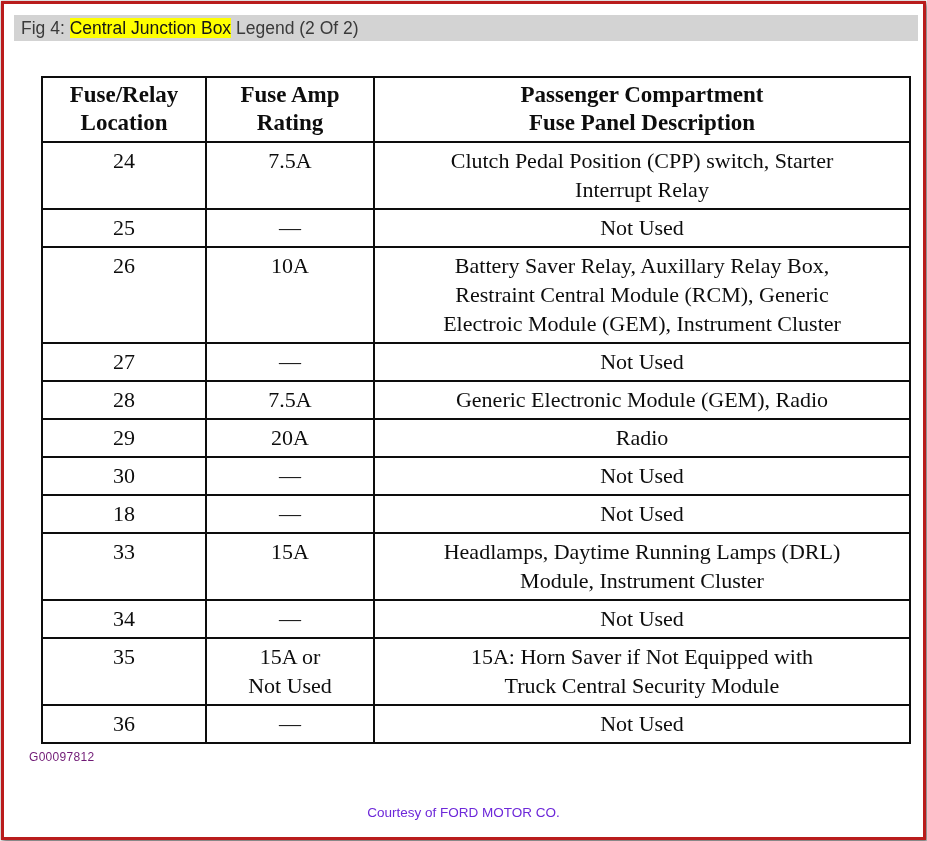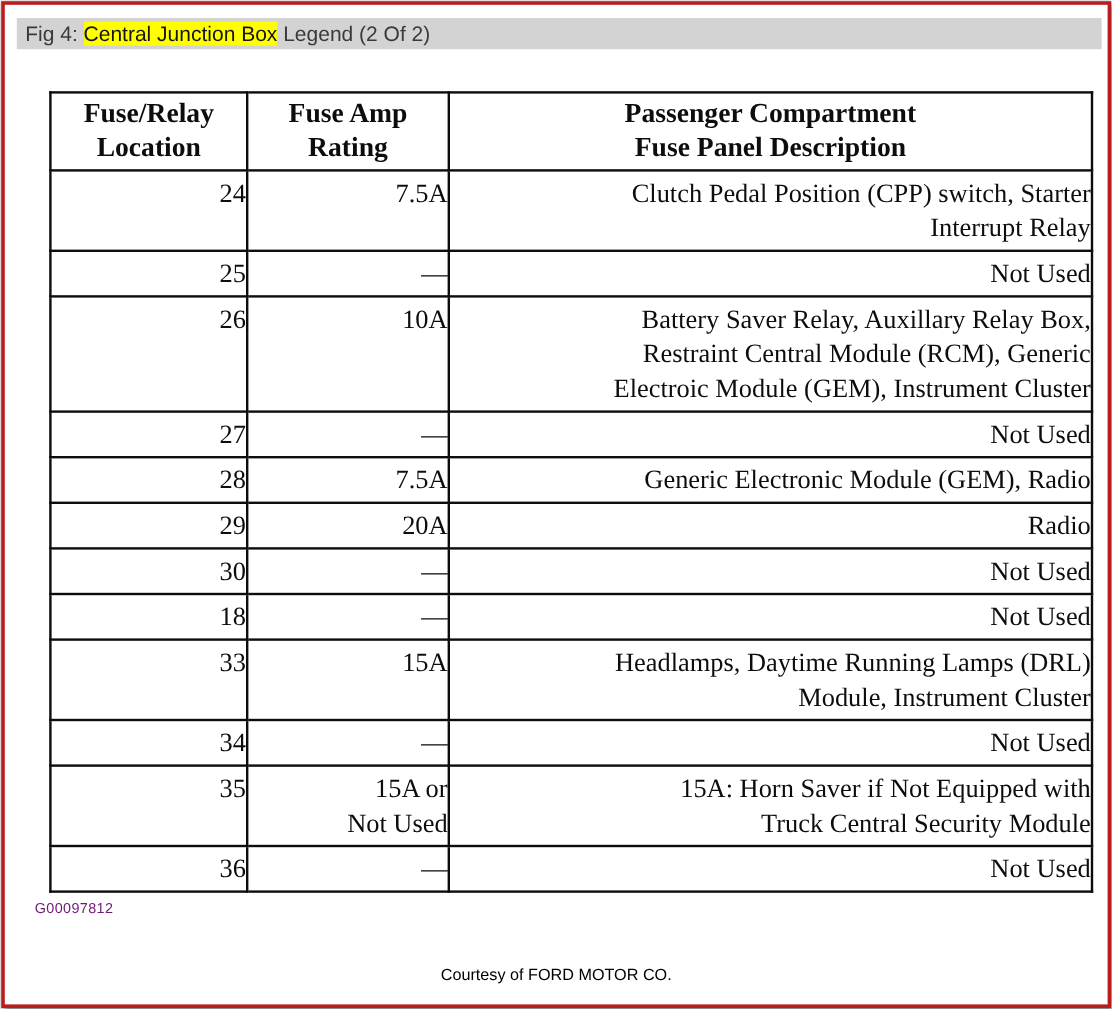--- a/index.html
+++ b/index.html
@@ -56,36 +56,36 @@
     line-height: 28px;
     padding: 3px 0 4px 0;
     text-align: center;
     vertical-align: middle;
   }
   table.fuse td {
     font-size: 22px;
     line-height: 29px;
     padding: 3px 0 4px 0;
   }
-  td.c-loc, td.c-amp { text-align: right; border-radius: 19px; }
-  td.c-desc { text-align: right; padding-left: 9px; padding-right: 4px; }
+  td.c-loc, td.c-amp { text-align: center; border-radius: 19px; }
+  td.c-desc { text-align: center; padding-left: 9px; padding-right: 4px; }
   .fig-id {
     position: absolute;
     left: 25px; top: 746px;
     font-size: 12px;
     color: #701a75;
     letter-spacing: 0.3px;
   }
   .courtesy {
     position: absolute;
     left: 0; top: 801px;
     width: 100%;
     text-align: center;
     font-size: 13.5px;
-    color: #000000;
+    color: #6d28d9;
   }
 </style>
 </head>
 <body>
 
 <div class="frame">
 
   <div class="titlebar">
     <span>Fig 4: </span><span class="hl">Central Junction Box</span><span> Legend (2 Of 2)</span>
   </div>

